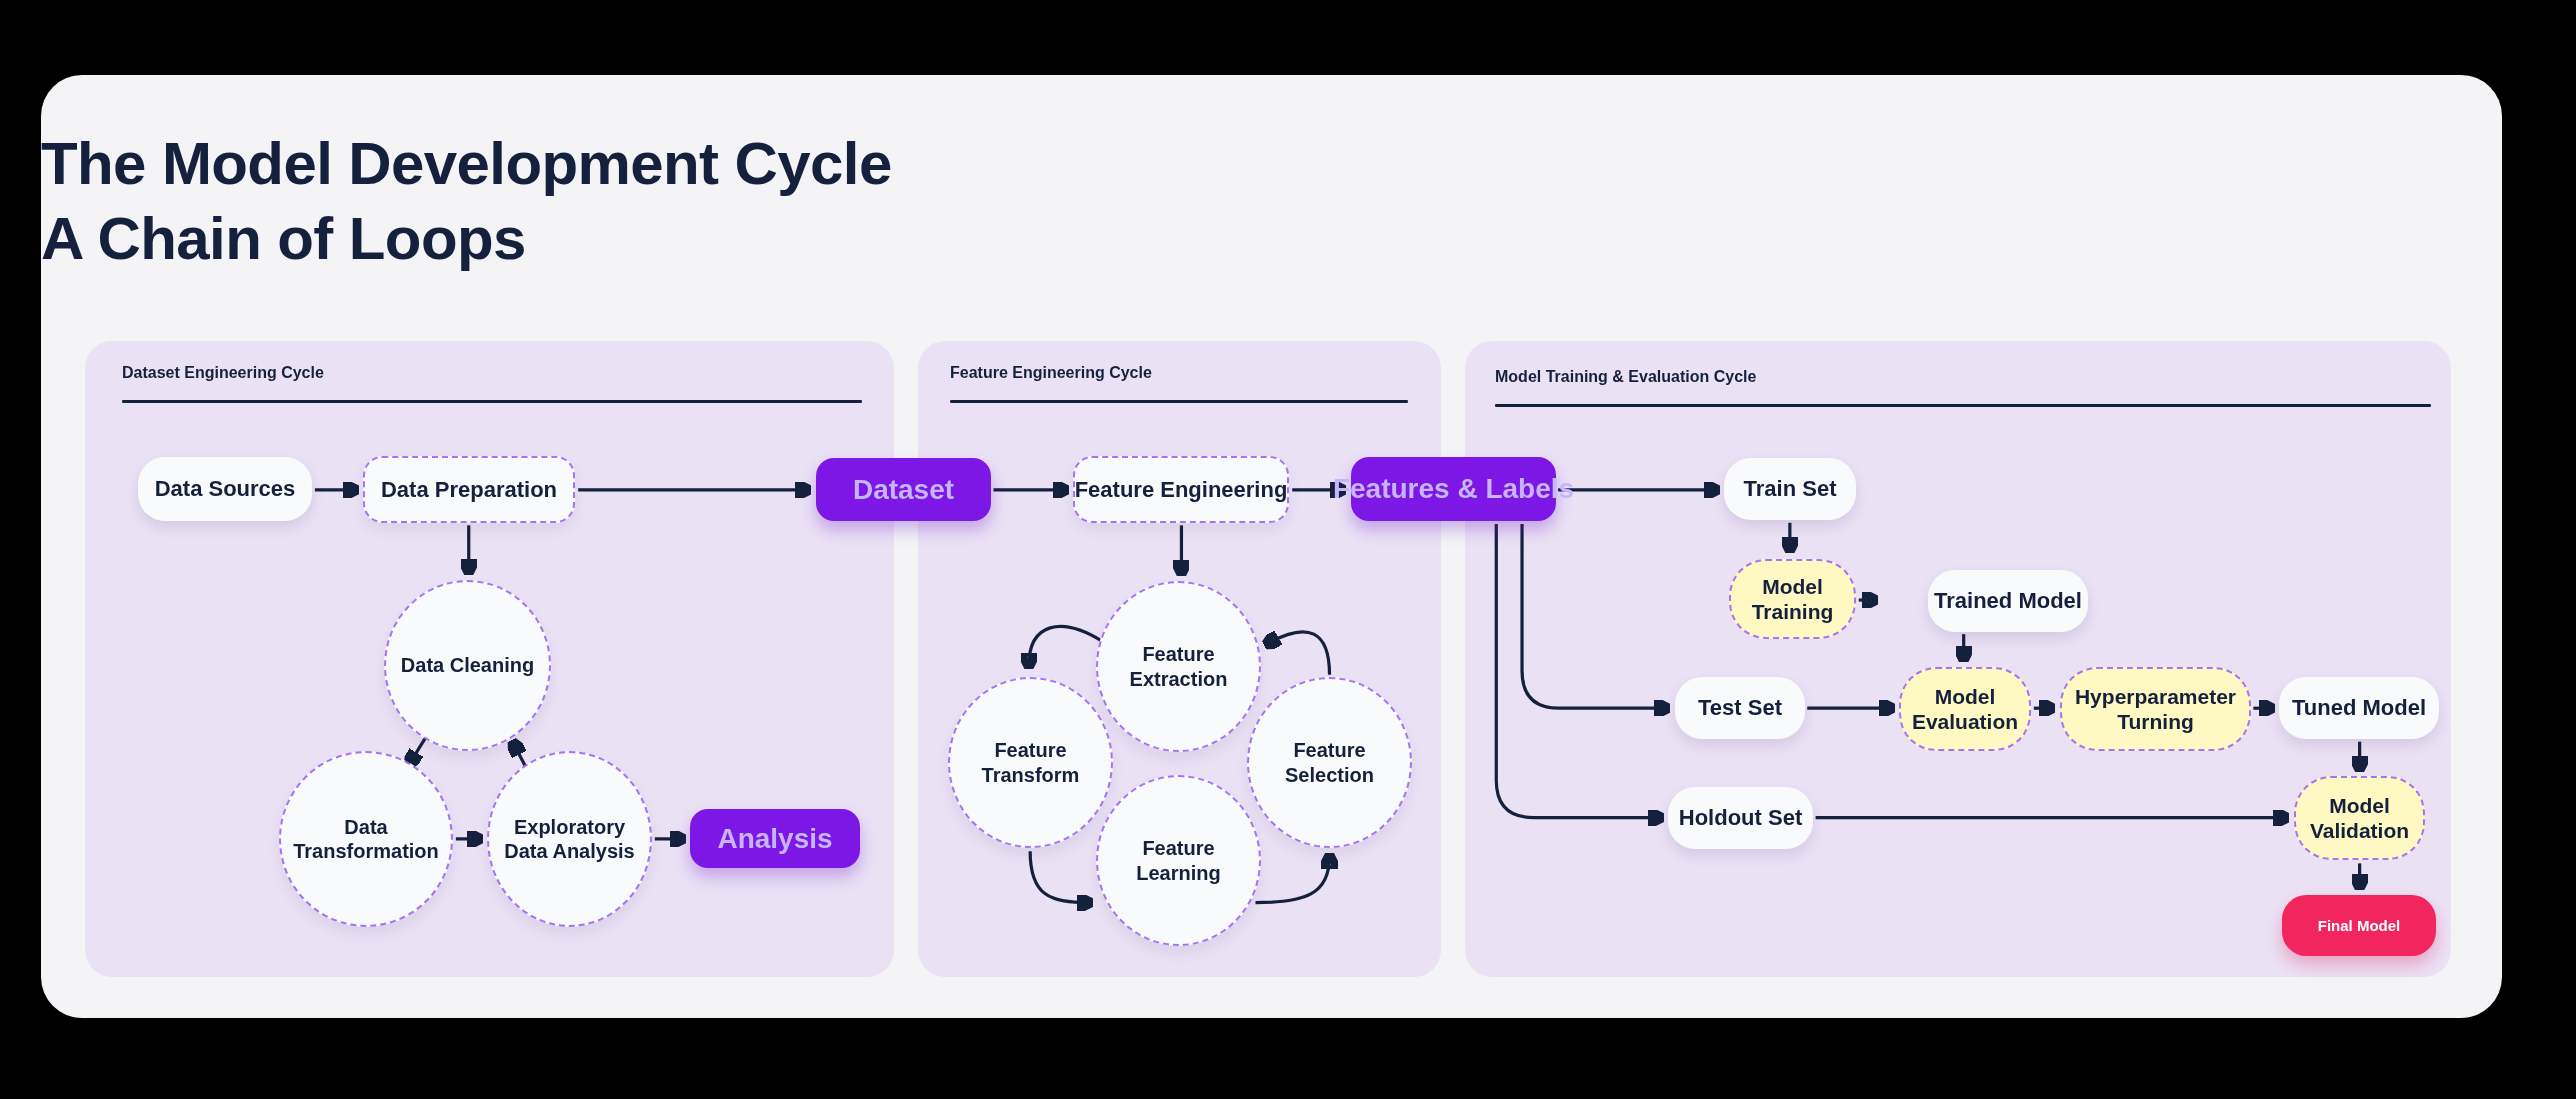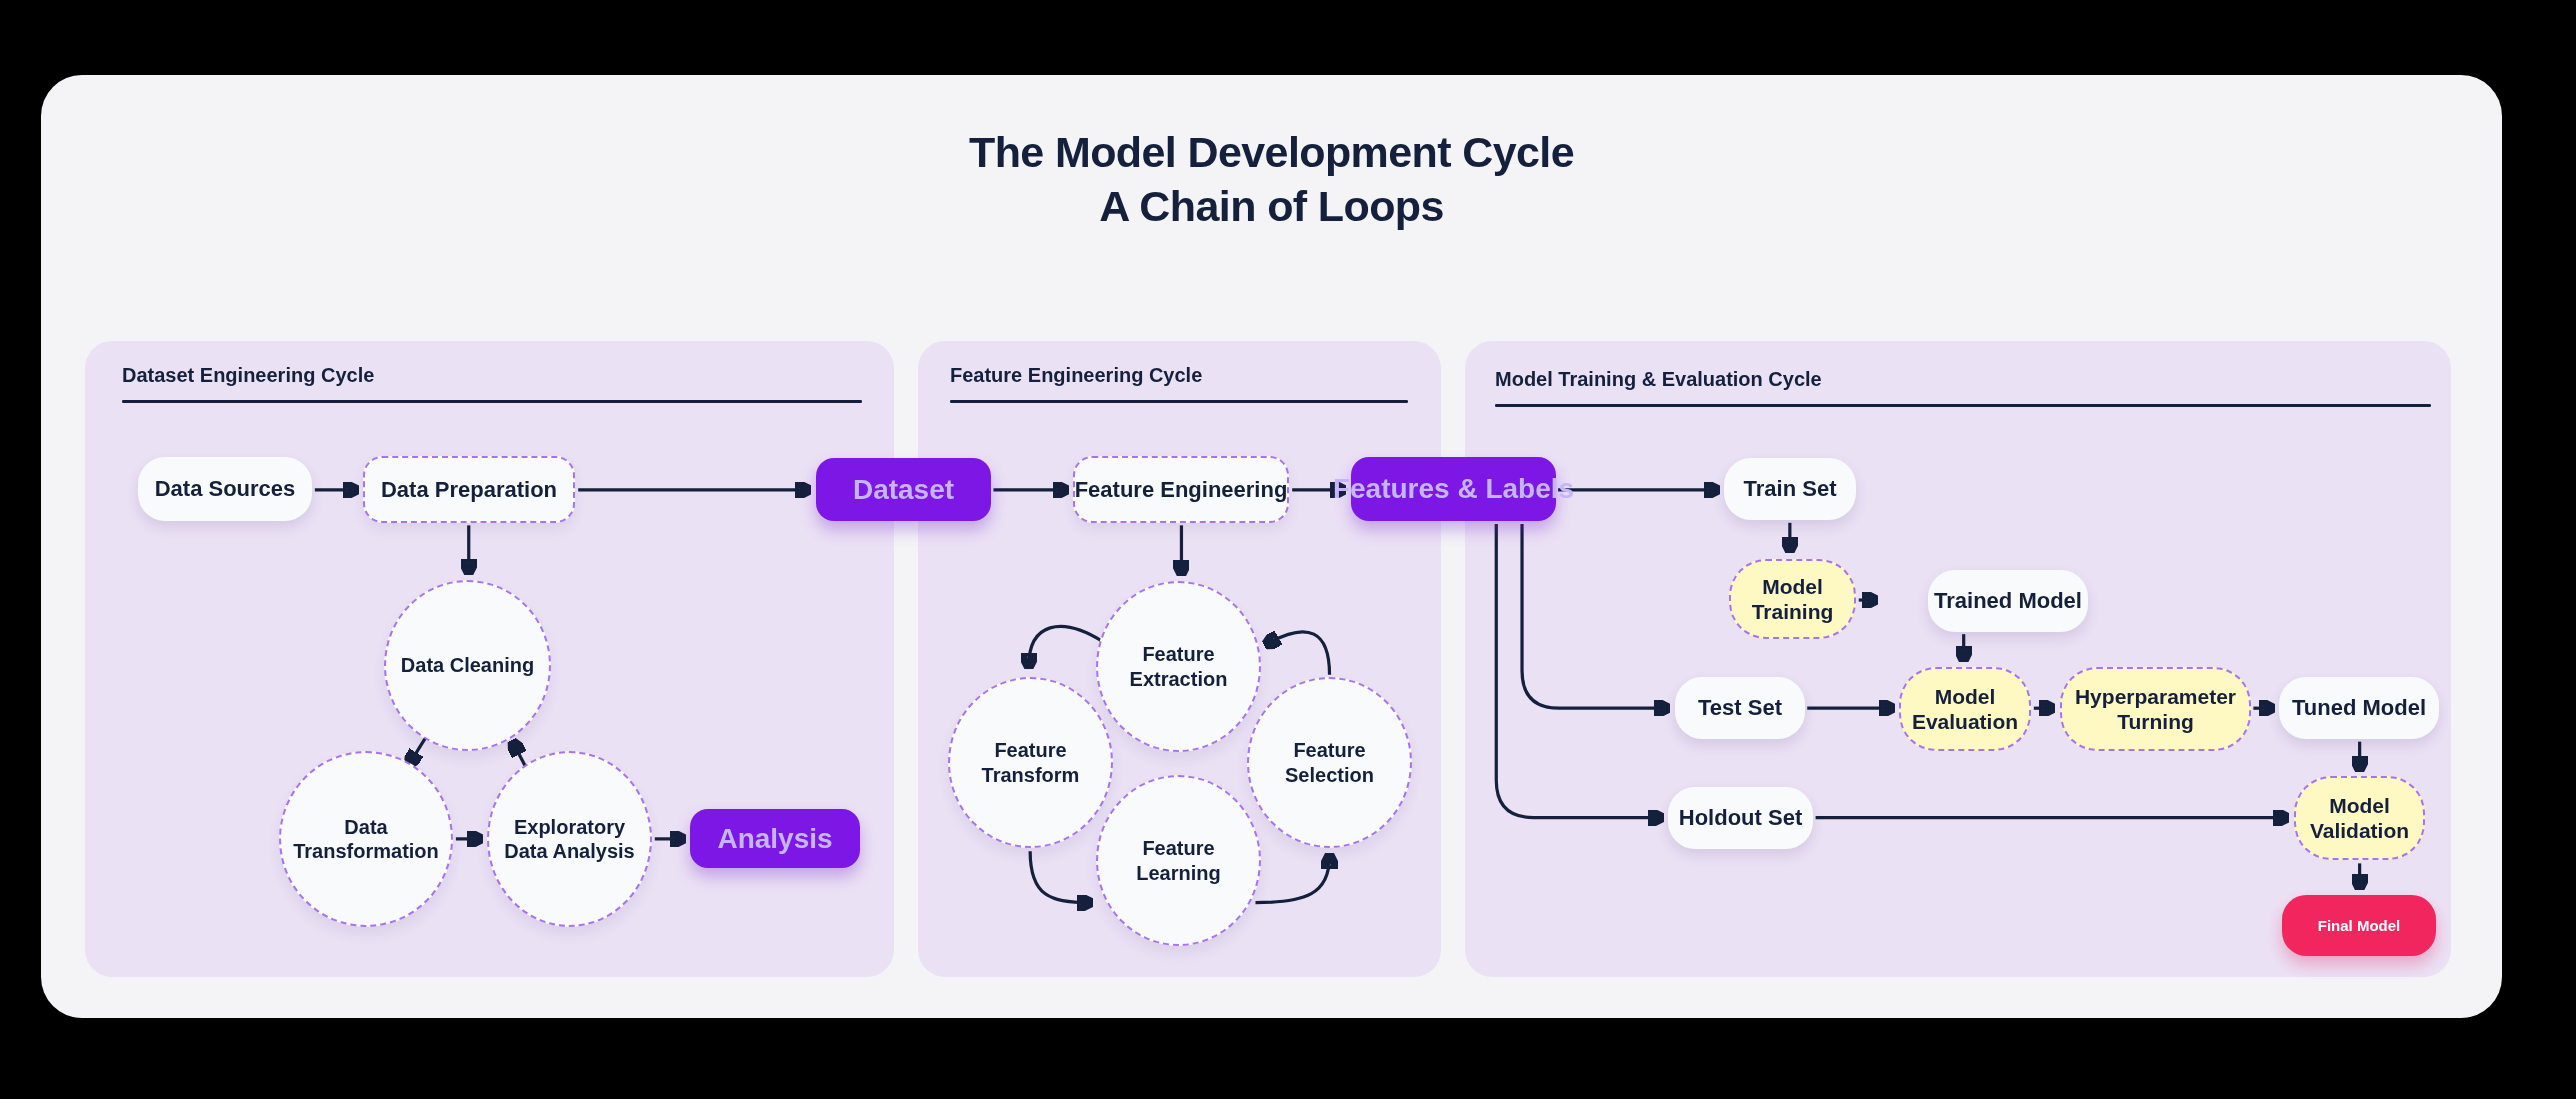--- a/index.html
+++ b/index.html
@@ -1,23 +1,23 @@
 <!DOCTYPE html>
 <html style="font-size:10.3px"><head>
 <meta charset="utf-8">
 <style>
   html,body{margin:0;padding:0;background:#000;}
   .stage{position:relative;width:2576px;height:1099px;background:#000;overflow:hidden;
          font-family:"Liberation Sans","DejaVu Sans",sans-serif;}
   .card{position:absolute;left:41px;top:75px;width:2461px;height:943px;
         background:#f4f4f6;border-radius:41px;}
-  .title{position:absolute;left:41px;top:126px;width:2461px;text-align:center;
-         color:#15203c;font-size:43px;font-weight:800;line-height:1.25;letter-spacing:-0.6px;}
+  .title{position:absolute;left:41px;top:126px;width:2461px;
+         color:#15203c;font-size:60px;font-weight:800;line-height:1.25;letter-spacing:-0.6px;}
   .panel{position:absolute;top:341px;height:636px;background:#ebe1f5;border-radius:27px;}
-  .panel-header{position:absolute;color:#15203c;font-size:20px;font-weight:700;white-space:nowrap;}
+  .panel-header{position:absolute;color:#15203c;font-size:16px;font-weight:700;white-space:nowrap;}
   .rule{position:absolute;height:2.6px;background:#15203c;border-radius:1.3px;}
   .node{position:absolute;display:flex;align-items:center;justify-content:center;
         text-align:center;color:#15203c;font-weight:700;box-sizing:border-box;}
   .box{background:#f9fafc;border-radius:27px;font-size:22px;white-space:nowrap;
        box-shadow:0 6.4px 13px rgba(50,35,100,.12);text-align:right;}
   .dashed-box{background:#f9fafc;border:2.3px dashed #a873f3;border-radius:19.3px;
        font-size:22px;white-space:nowrap;box-shadow:0 6.4px 13px rgba(50,35,100,.08);}
   .squircle{background:#fef9c3;border:2.3px dashed #a873f3;border-radius:37px;
        font-size:21px;line-height:1.2;padding:0 5.2px;}
   .ellipse{background:#f9fafc;border:2.3px dashed #a873f3;border-radius:50%;

